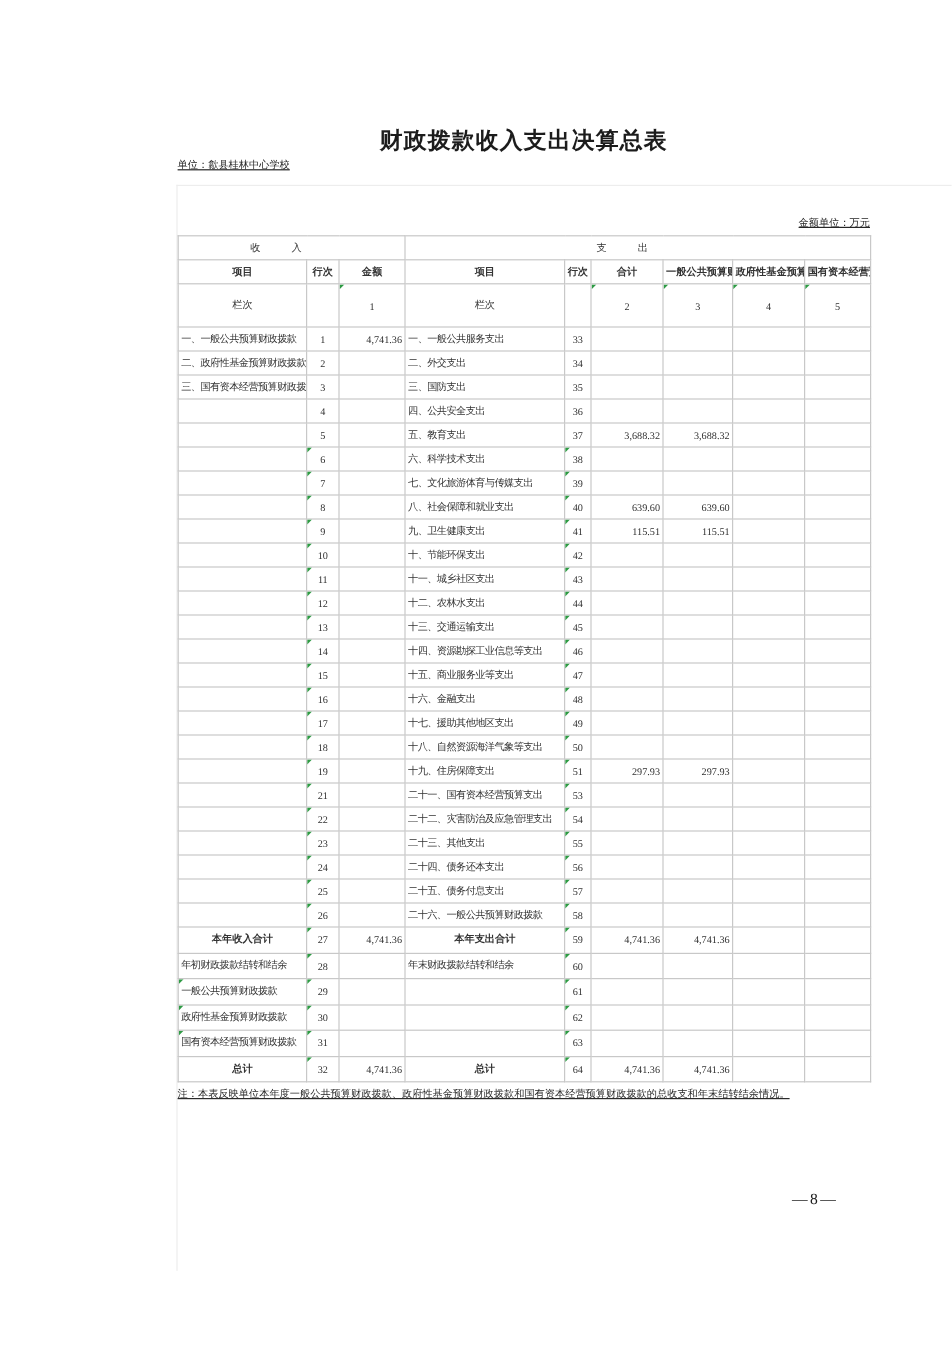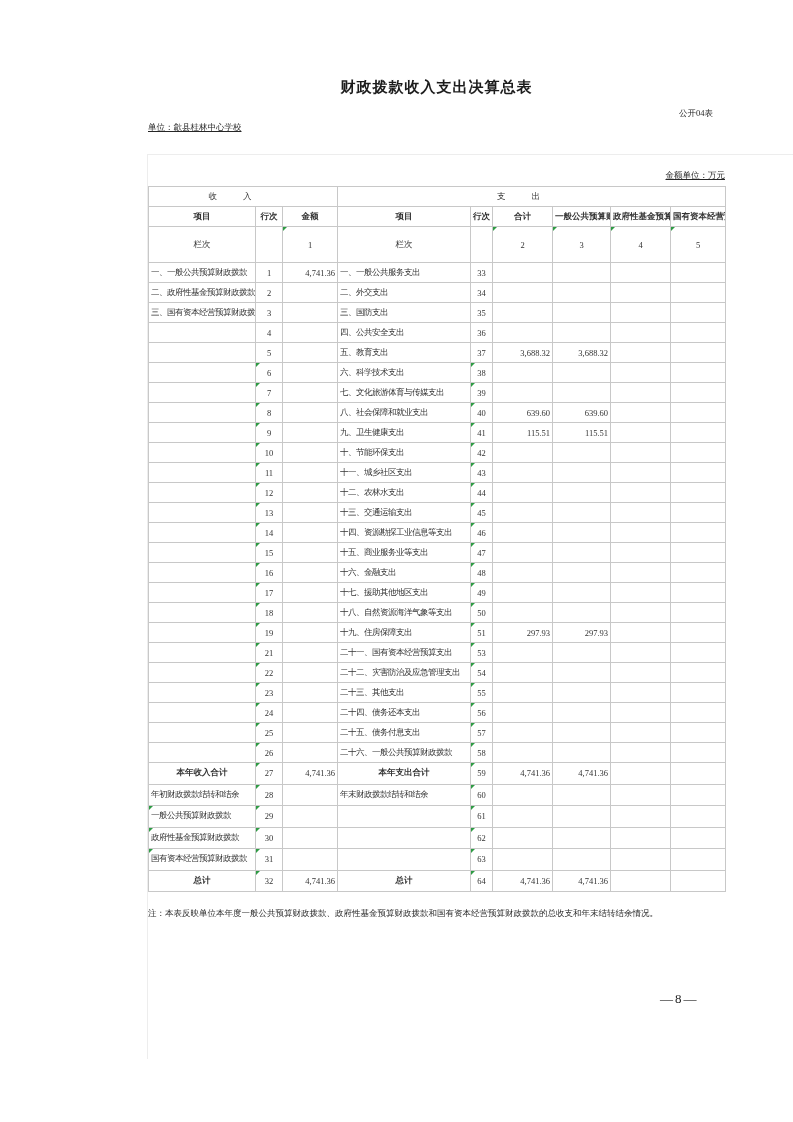--- a/index.html
+++ b/index.html
@@ -6,23 +6,23 @@
   body {
     width:793px; height:1122px; background:#ffffff; position:relative;
     font-family:"Liberation Serif","DejaVu Serif",serif; color:#262626;
     overflow:hidden;
   }
   .scan-edge-v { position:absolute; left:147px; top:154px; width:1px; height:905px; background:#ededed; }
   .scan-edge-h { position:absolute; left:147px; top:154px; width:646px; height:1px; background:#ededed; }
 
   .content { position:absolute; left:148px; top:0; width:577px; }
   .title {
-    margin-top:78px; text-align:center;
+    margin-top:104px; text-align:center;
     font-family:"Liberation Sans","DejaVu Sans",sans-serif;
-    font-weight:bold; font-size:15px; letter-spacing:1px; color:#1c1c1c;
+    font-weight:bold; font-size:19px; letter-spacing:1px; color:#1c1c1c;
   }
   .doc-label { text-align:right; font-size:8.5px; margin-top:11px; padding-right:12px; }
   .meta-row { display:flex; justify-content:space-between; font-size:8.5px; margin-top:2px;text-decoration:underline; }
   .meta-row .right { padding-right:0px;margin-top:48px; }
 
   table.fin { border-collapse:collapse; table-layout:fixed; width:577px; margin-top:4px; }
   table.fin td {
     border:1px solid #c8c8c8; font-size:8.5px; padding:0 2px;
     white-space:nowrap; overflow:hidden; height:20px; box-sizing:border-box;
     position:relative; color:#333; vertical-align:middle;
@@ -36,32 +36,31 @@
   td.amt { text-align:right; padding-right:5px; font-size:8.5px; }
   td.cc { text-align:center; }
   td.total-label { text-align:center; font-weight:bold; font-size:9px; letter-spacing:0; color:#1c1c1c; }
   td.indent { padding-left:11px; }
   tr.lan-row td { height:36px; }
   tr.footer-row td { height:21.5px; }
   .tri::before {
     content:""; position:absolute; left:0; top:0; width:0; height:0;
     border-top:4px solid #2e9b44; border-right:4px solid transparent;
   }
-  .note { font-size:8.5px; margin-top:16px; color:#2a2a2a; }
+  .note { font-size:8.5px; margin-top:4px; color:#2a2a2a;text-decoration:underline; }
   .page-num { position:absolute; left:660px; top:991px; font-size:13px; letter-spacing:2px; color:#1c1c1c; }
 </style>
 </head>
 <body>
 
 <div class="scan-edge-v"></div>
 <div class="scan-edge-h"></div>
 
 <div class="content">
   <div class="title">财政拨款收入支出决算总表</div>
-  <div class="doc-label">公开04表</div>
   <div class="meta-row">
     <span class="left">单位：歙县桂林中心学校</span>
     <span class="right">金额单位：万元</span>
   </div>
 
   <table class="fin">
     <colgroup>
       <col style="width:107px">
         <col style="width:27px">
         <col style="width:55px">

